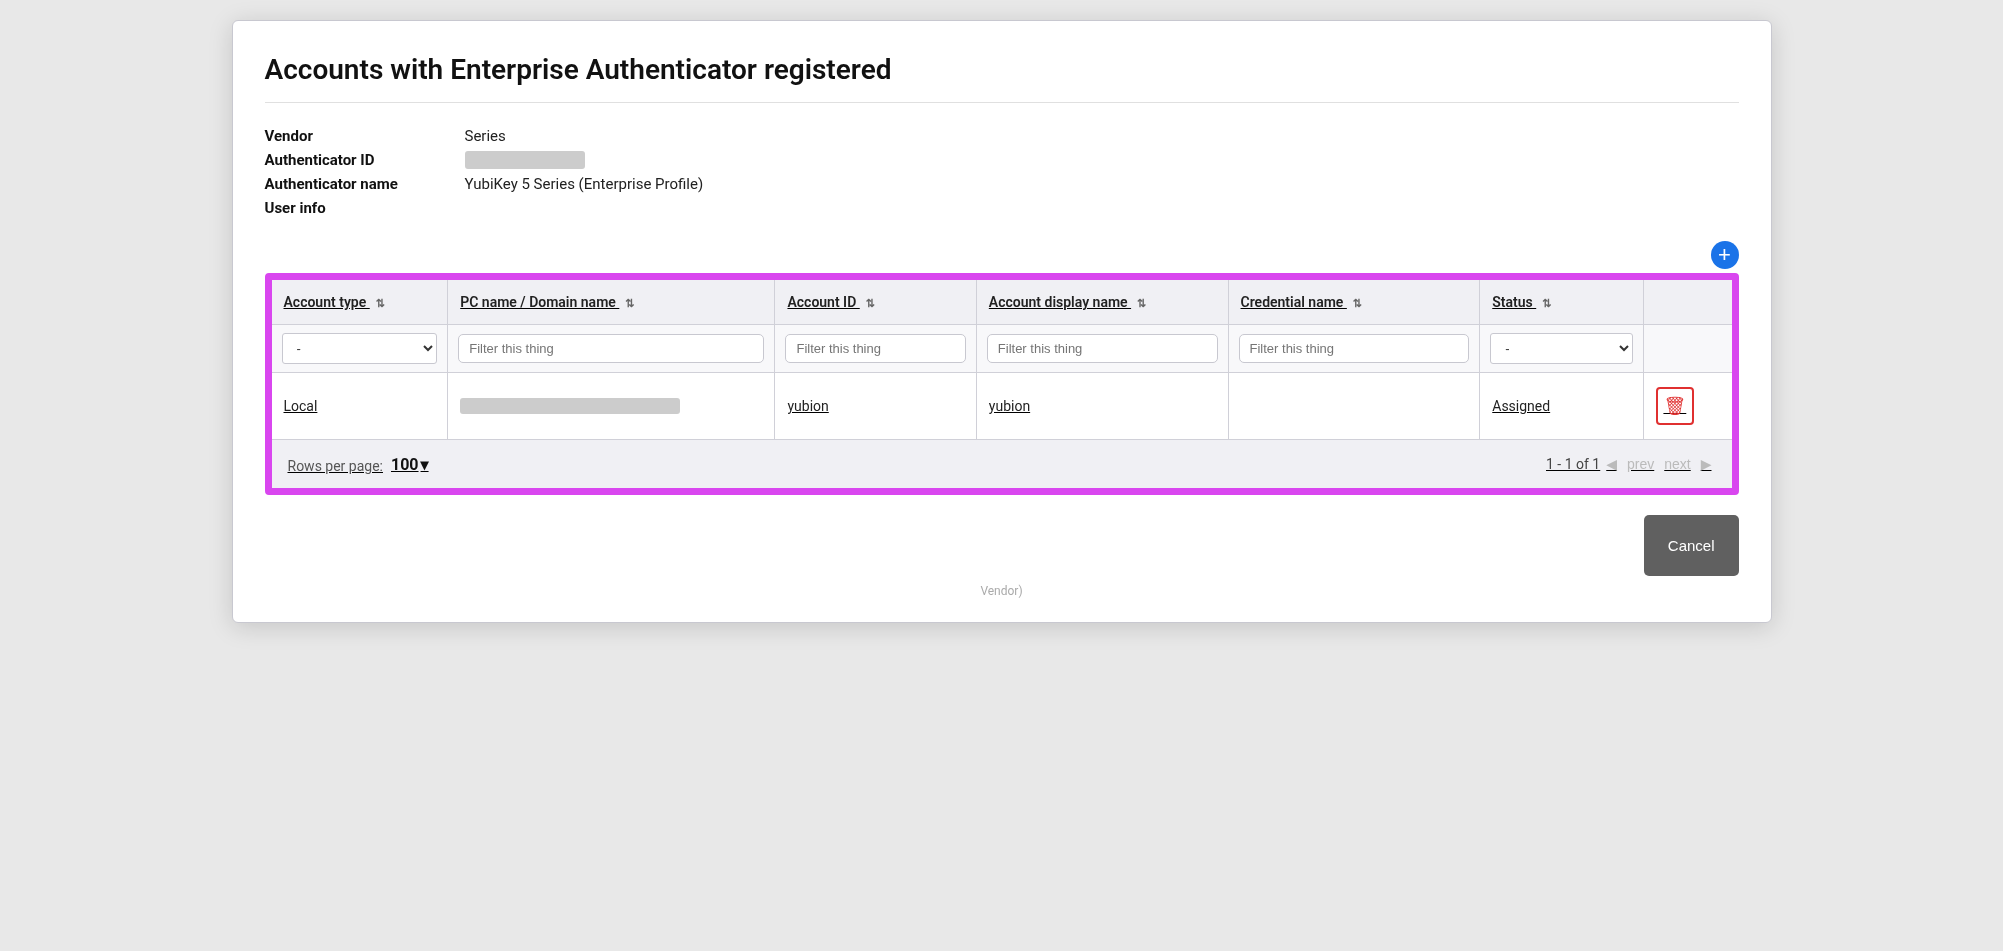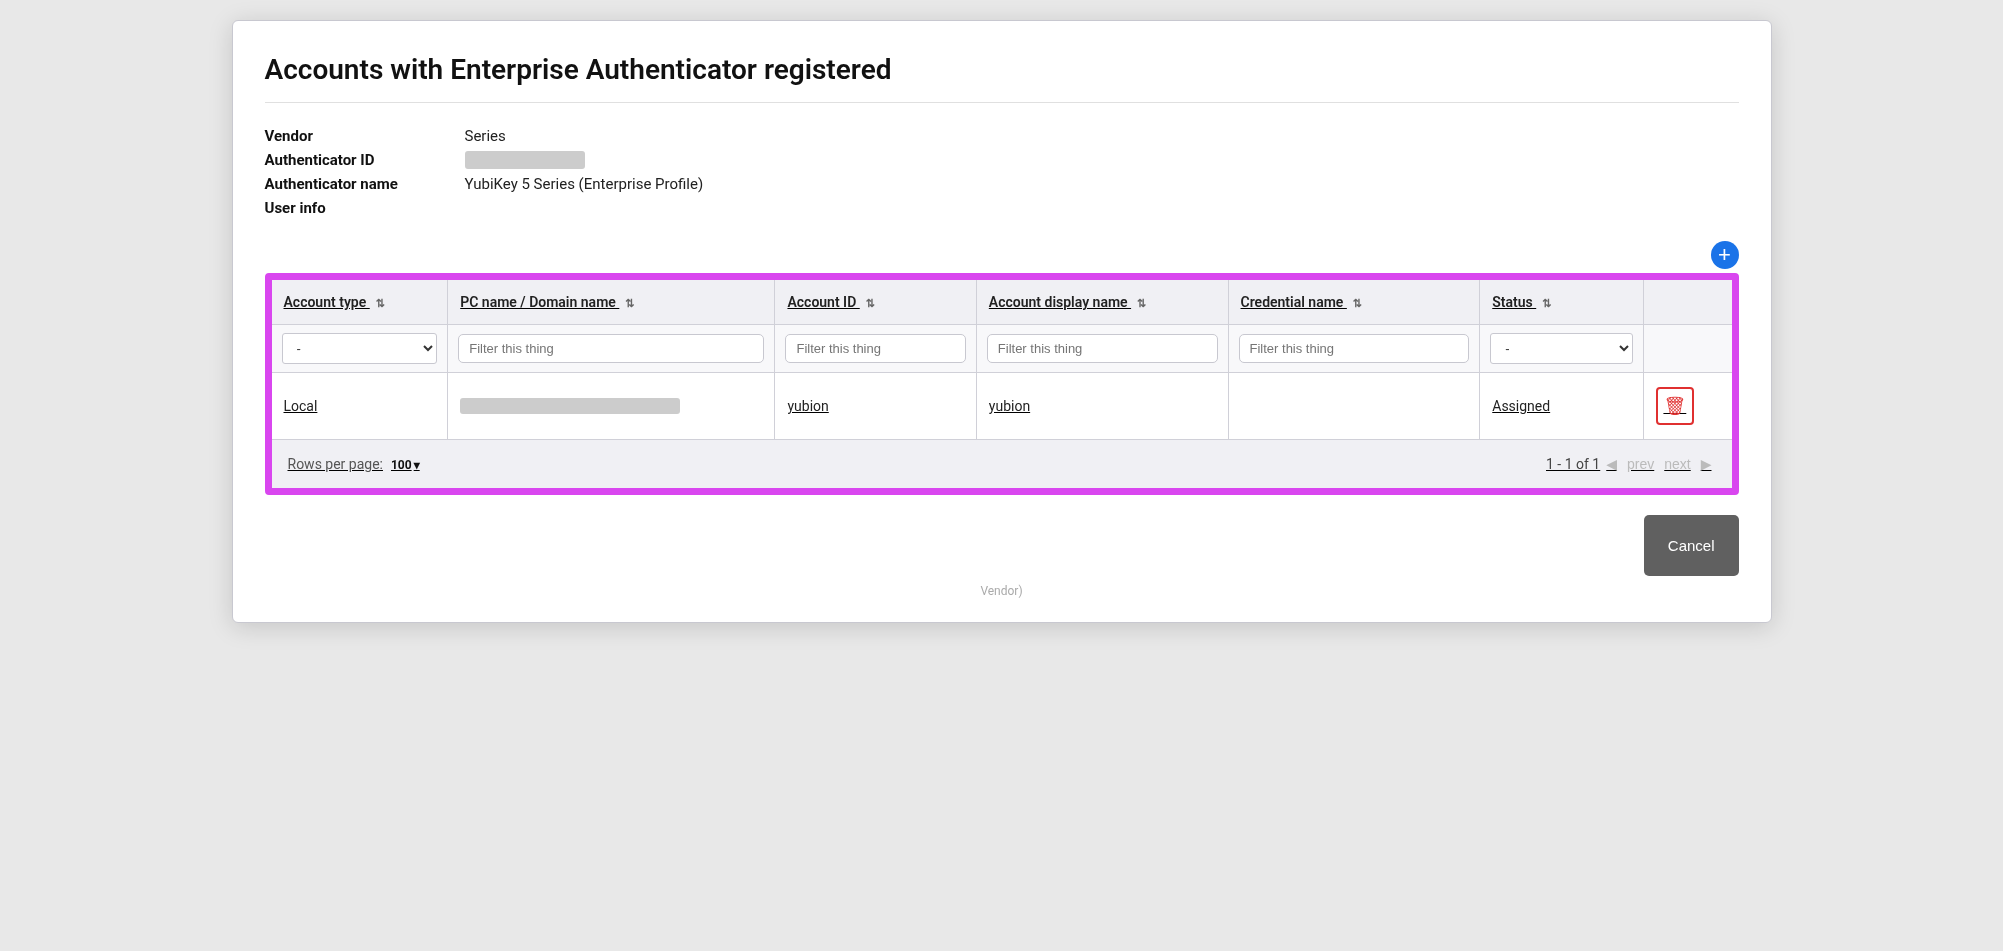--- a/index.html
+++ b/index.html
@@ -187,21 +187,21 @@
     .rows-per-page {
       display: flex;
       align-items: flex-end;
       gap: 8px;
     }
     .rows-per-page-label {
       color: #555;
     }
     .rows-per-page-value {
       font-weight: 700;
-      font-size: 12px;
+      font-size: 16px;
       color: #111;
       display: flex;
       align-items: center;
       gap: 2px;
       cursor: pointer;
     }
     .pagination {
       display: flex;
       align-items: center;
       gap: 2px;

